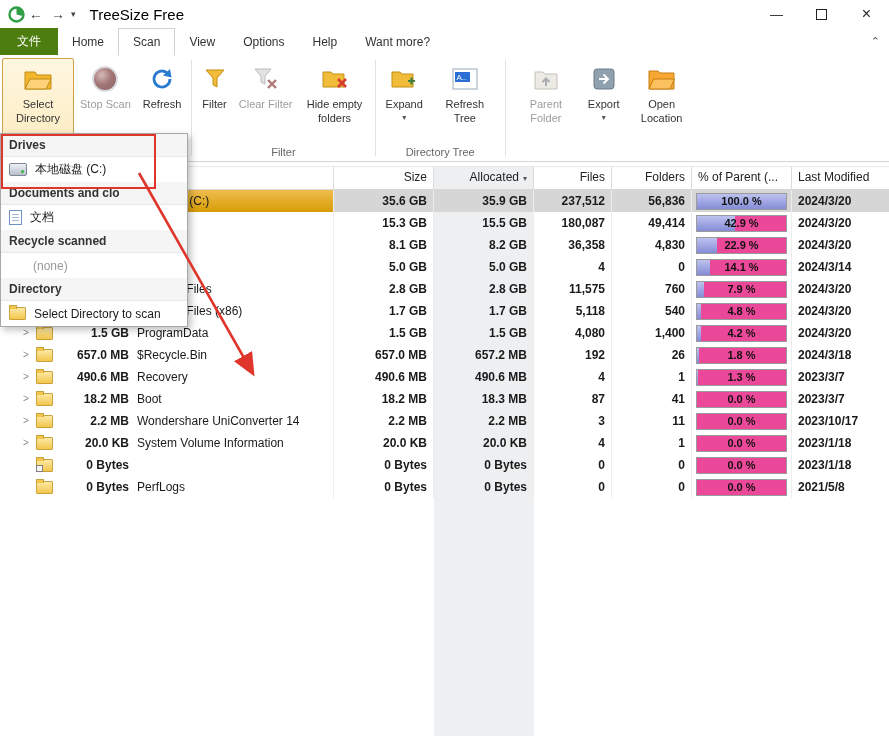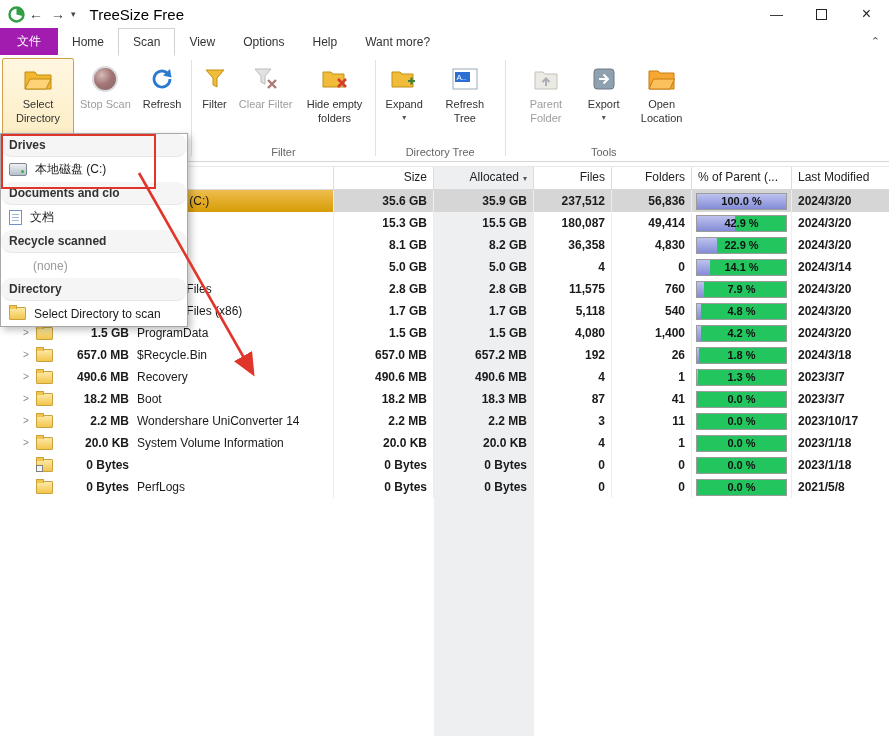--- a/index.html
+++ b/index.html
@@ -12,21 +12,21 @@
   .navbtn{width:22px;text-align:center;font-size:14px;color:#333;cursor:default;}
   .navdd{font-size:9px;color:#444;margin-left:2px;}
   .wtitle{margin-left:14px;font-size:15px;color:#000;}
   .wincontrols{margin-left:auto;display:flex;height:28px;}
   .winbtn{width:45px;display:flex;align-items:center;justify-content:center;font-size:13px;color:#222;}
   .maxbox{width:9px;height:9px;border:1px solid #222;}
 
   
   .tabbar{position:absolute;top:28px;left:0;right:0;height:27px;display:flex;align-items:stretch;background:#fff;border-bottom:1px solid #e4e4e4;}
   .tab{display:flex;align-items:center;padding:0 14px;color:#333;}
-  .tab.file{background:#a21caf;color:#fff;padding:0 17px;}
+  .tab.file{background:#4d7c0f;color:#fff;padding:0 17px;}
   .tab.selected{background:#fff;border:1px solid #d2d2d2;border-bottom:1px solid #fff;margin-bottom:-1px;z-index:2;}
   .collapse{margin-left:auto;margin-right:9px;align-self:center;color:#555;font-size:11px;}
 
   
   .ribbon{position:absolute;top:55px;left:0;right:0;height:107px;background:#fff;border-bottom:1px solid #d5d5d5;display:flex;box-sizing:border-box;}
   .rgroup{display:flex;flex-direction:column;padding:3px 2px 0 2px;box-sizing:border-box;height:106px;}
   .rbuttons{display:flex;align-items:stretch;flex:1;}
   .glabel{height:16px;line-height:14px;text-align:center;font-size:11px;color:#666;}
   .rsep{width:1px;background:#e2e2e2;margin:5px 2px;}
   .rbtn{display:flex;flex-direction:column;align-items:center;padding:4px 5px 1px 5px;font-size:11px;line-height:1.25;
@@ -55,39 +55,39 @@
   .cell.num{text-align:right;font-weight:bold;}
   .cell.date{font-weight:bold;}
   .cell.tree{padding:0;display:flex;align-items:center;}
   .chev{width:12px;margin-left:20px;color:#8a8a8a;font-size:10px;flex:none;text-align:center;}
   .tree-ico{margin:0 4px;flex:none;}
   .tsize{width:72px;text-align:right;font-weight:bold;flex:none;}
   .tname{margin-left:8px;}
   .trow.selected .cell{background:#d6d6d6;}
   .trow.selected .cell.tree{background:linear-gradient(180deg,#eebd4e,#d79c06);}
   .cell.pct{padding:0 4px;display:flex;align-items:center;}
-  .track{position:relative;width:100%;height:15px;background:#22c55e;border:1px solid #9b9b9b;}
+  .track{position:relative;width:100%;height:15px;background:#ec4899;border:1px solid #9b9b9b;}
   .fill{position:absolute;left:0;top:0;bottom:0;background:linear-gradient(180deg,#bdc2ee,#848cd7);}
   .plabel{position:absolute;left:0;right:0;top:0;bottom:0;text-align:center;line-height:15px;font-weight:bold;font-size:11px;color:#111;}
 
   
   .folder-s{width:15px;height:11px;background:linear-gradient(#fdeaa6,#f2c64d);border:1px solid #c9a23c;border-radius:1px;position:relative;flex:none;}
   .folder-s::before{content:"";position:absolute;top:-3px;left:-1px;width:6px;height:3px;background:#f2c64d;border:1px solid #c9a23c;border-bottom:none;border-radius:1px 1px 0 0;}
   .folder-s.badge::after{content:"";position:absolute;left:-1px;bottom:-1px;width:5px;height:5px;background:#f4f4f4;border:1px solid #808080;}
   .drive-s{width:16px;height:11px;background:linear-gradient(#eef1f5,#b6bfcb);border:1px solid #7c8794;border-radius:2px;position:relative;flex:none;}
   .drive-s::after{content:"";position:absolute;right:2px;bottom:2px;width:3px;height:3px;border-radius:50%;background:#38b53a;}
   .doc-s{width:11px;height:13px;background:#fff;border:1px solid #6f93c9;position:relative;flex:none;}
   .doc-s::after{content:"";position:absolute;left:2px;right:2px;top:3px;height:7px;
                 background:repeating-linear-gradient(#9db9e0 0 1px,transparent 1px 3px);}
   .micon-empty{width:16px;flex:none;}
 
   
   .dropdown{position:absolute;left:0;top:133px;width:186px;background:#fff;border:1px solid #a8a8a8;
             box-shadow:3px 3px 7px rgba(0,0,0,.25);z-index:20;}
-  .mheader{height:22px;line-height:22px;padding:0 8px;font-weight:bold;color:#333;background:#f5f5f5;border-bottom:1px solid #e8e8e8;white-space:nowrap;overflow:hidden;border-radius:11px;}
+  .mheader{height:22px;line-height:22px;padding:0 8px;font-weight:bold;color:#333;background:#f5f5f5;border-bottom:1px solid #e8e8e8;white-space:nowrap;overflow:hidden;}
   .mitem{height:25px;display:flex;align-items:center;padding:0 8px;gap:8px;white-space:nowrap;}
   .mitem.disabled .mlabel{color:#9a9a9a;}
 
   
   .anno-box{position:absolute;left:1px;top:134px;width:151px;height:51px;border:2px solid #e0352b;z-index:30;pointer-events:none;}
   .anno-arrow{position:absolute;left:0;top:0;z-index:31;pointer-events:none;}
 </style>
 </head>
 <body>
 
@@ -241,21 +241,20 @@
         <div class="rbtn">
           <span class="ricon">
             <svg width="27" height="22" viewBox="0 0 27 22">
               <path d="M1 3h9l2 2h14v16H1z" fill="#f7a832" stroke="#c77d10"></path>
               <path d="M1 21l4.5-10h21l-4.5 10z" fill="#fbc15e" stroke="#c77d10"></path>
             </svg>
           </span>
           <span class="btext">Open Location</span>
         </div>
       </div>
-      <div class="glabel">Tools</div>
     </div>
   </div>
 
   <div class="tablewrap">
     <div class="alloc-band"></div>
 
     <div class="grid thead">
       <div class="th"></div>
       <div class="th r">Size</div>
       <div class="th r"><span>Allocated</span><span class="alloc-dd">▾</span></div>

